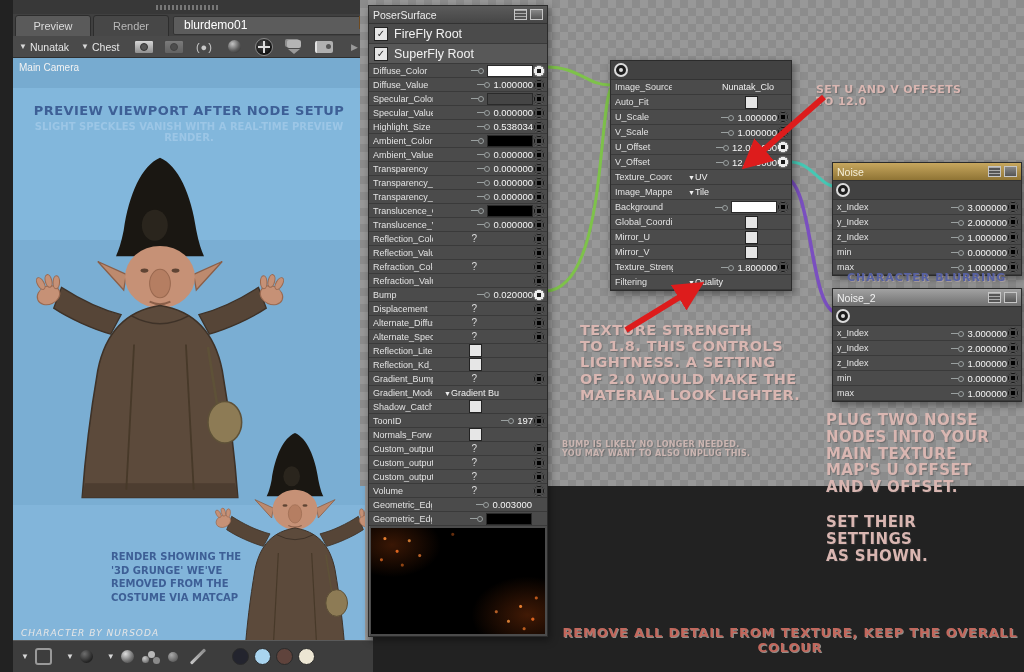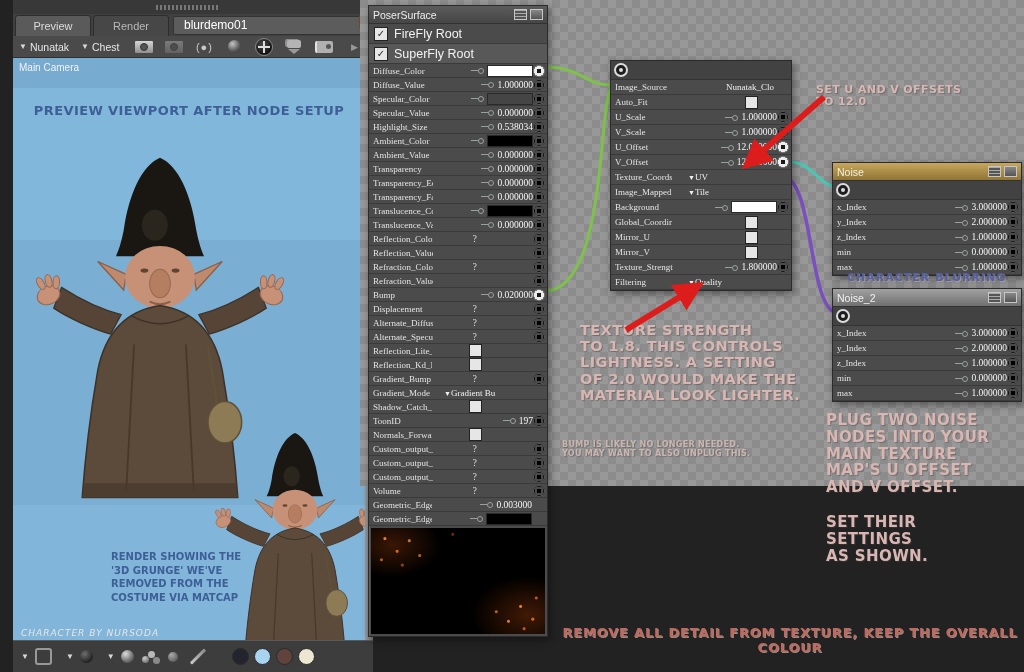--- a/index.html
+++ b/index.html
@@ -88,21 +88,21 @@
     background:linear-gradient(#5b5b5b,#464646);border-bottom:1px solid #323232;color:#ececec;font-size:10.5px;}
   .node-header .ht{flex:1;}
   .hicon{width:11px;height:9px;border:1px solid #c6c6c6;background:linear-gradient(#888,#555);margin-left:3px;}
   .hicon.lines{background:repeating-linear-gradient(#aaa 0 1px,#555 1px 3px);}
   .gold{background:linear-gradient(#c7a75e,#8f7435);color:#f5efd8;}
   .grayhdr{background:linear-gradient(#a2a2a2,#6f6f6f);color:#f2f2f2;}
   .outrow{height:18px;background:#424242;border-bottom:1px solid #333;display:flex;align-items:center;padding-left:3px;}
   .outconn{width:14px;height:14px;border-radius:50%;background:#1d1d1d;border:2px solid #dcdcdc;position:relative;box-sizing:border-box;}
   .outconn::after{content:"";position:absolute;left:3px;top:3px;width:4px;height:4px;border-radius:50%;background:#dcdcdc;}
 
-  .prow{display:flex;align-items:center;background:#4b4b4b;border-bottom:1px solid #3a3a3a;padding:0 2px 0 4px;box-sizing:border-box;font-family:Liberation Serif, serif;}
+  .prow{display:flex;align-items:center;background:#4b4b4b;border-bottom:1px solid #3a3a3a;padding:0 2px 0 4px;box-sizing:border-box;}
   .ps .prow{height:14px;} .ct .prow{height:15px;} .nz .prow{height:15px;}
   .plabel{flex:1;color:#e3e3e3;font-size:9px;white-space:nowrap;overflow:hidden;}
   .pmid{display:flex;justify-content:flex-end;align-items:center;gap:3px;}
   .ps .pmid{width:100px;} .ct .pmid{width:104px;} .nz .pmid{width:104px;}
   .key{position:relative;width:13px;height:7px;flex:none;}
   .key::before{content:"";position:absolute;left:0;top:3px;width:7px;height:1px;background:#9aa0a0;}
   .key::after{content:"";position:absolute;right:0;top:1px;width:4px;height:4px;border:1px solid #9aa0a0;border-radius:50%;}
   .pval{color:#f5f5f5;font-size:9.5px;white-space:nowrap;}
   .swatch{width:44px;height:10px;border:1px solid #2a2a2a;flex:none;}
   .pq{color:#dcdcdc;font-size:10px;}
@@ -253,20 +253,21 @@
 
       <svg id="figure-large" class="figure" viewBox="0 0 200 270">
           <use href="#gnome"></use>
         </svg>
       <svg id="figure-small" class="figure" viewBox="0 0 200 270">
           <use href="#gnome"></use>
         </svg>
 
       <div id="camera-label">Main Camera</div>
       <div id="vp-caption-title">PREVIEW VIEWPORT AFTER NODE SETUP</div>
+      <div id="vp-caption-sub">SLIGHT SPECKLES VANISH WITH A REAL-TIME PREVIEW RENDER.</div>
       <div id="render-note">RENDER SHOWING THE
 '3D GRUNGE' WE'VE
 REMOVED FROM THE
 COSTUME VIA MATCAP</div>
       <div id="credit">CHARACTER BY NURSODA</div>
     </div>
 
     <div id="scroll-strip"></div>
 
     <div id="display-toolbar">

